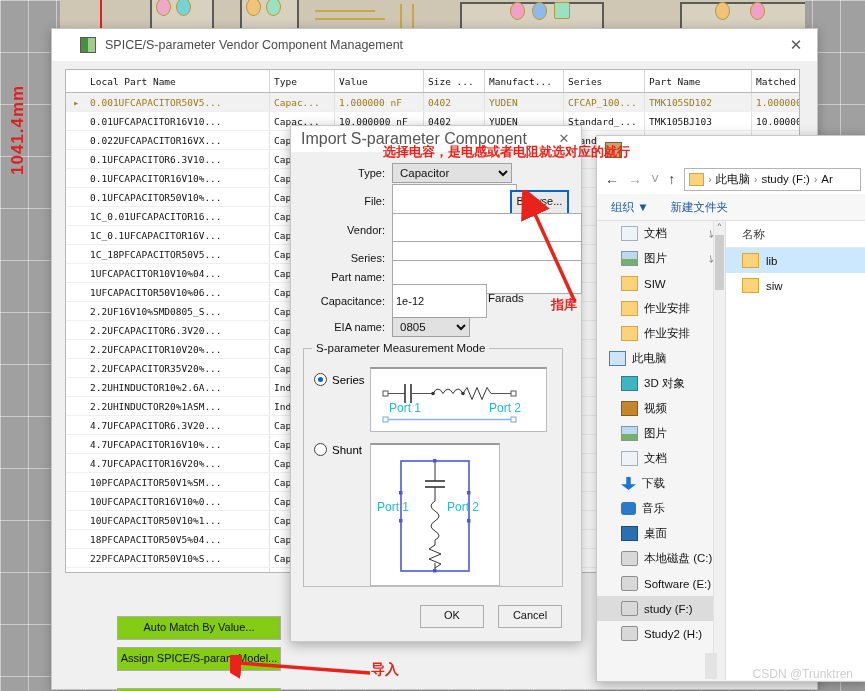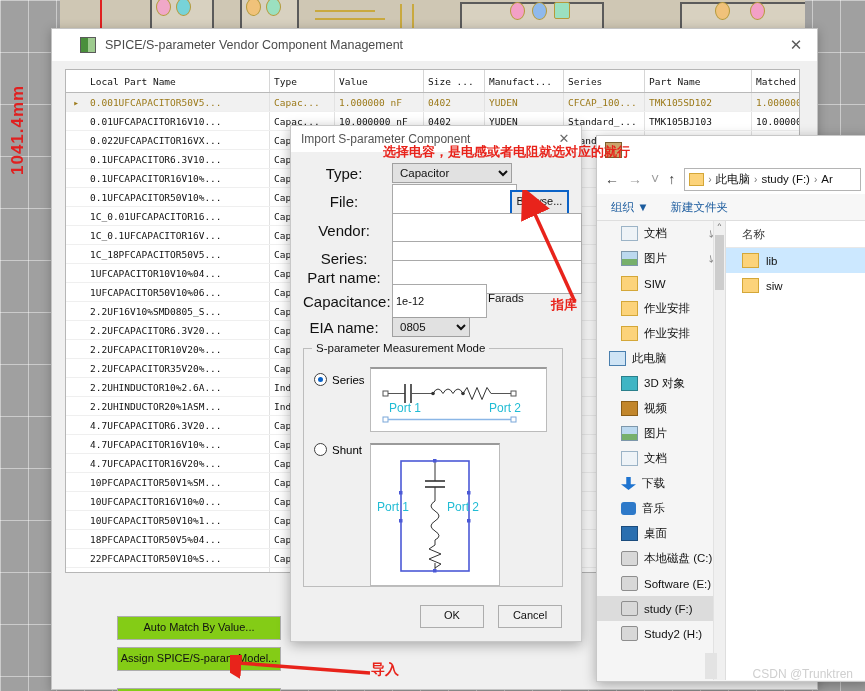--- a/index.html
+++ b/index.html
@@ -58,25 +58,25 @@
     font-size:11px;color:#111;text-align:center;line-height:20px;height:22px;}
   #btn-automatch{left:65px;top:587px;width:162px;}
   #btn-assign{left:65px;top:618px;width:162px;}
   #btn-import{left:65px;top:659px;width:162px;}
 
   
   #import-dialog{position:absolute;left:290px;top:125px;width:290px;height:515px;
     background:#f0f0f0;border:1px solid #c8c8c8;box-shadow:0 3px 12px rgba(0,0,0,.3);}
   #imp-titlebar{height:26px;background:#fff;display:flex;align-items:center;
     padding-left:10px;position:relative;}
-  #imp-title{font-size:12px;color:#555;}
+  #imp-title{font-size:16px;color:#555;}
   #imp-close{position:absolute;right:8px;top:4px;width:18px;height:18px;
     font-size:13px;color:#6a6a6a;text-align:center;line-height:18px;}
   .frow{position:absolute;display:flex;align-items:center;height:20px;}
-  .flabel{font-size:15px;color:#111;text-align:center;width:82px;padding-right:7px;}
+  .flabel{font-size:11px;color:#111;text-align:right;width:82px;padding-right:7px;}
   .finput{background:#fff;border:1px solid #a9a9a9;height:18px;font-size:11px;
     padding:16px 3px;color:#111;line-height:18px;box-sizing:border-box;}
   select.fsel{height:20px;font-size:11.5px;background:#e1e1e1;border:1px solid #a0a0a0;
     color:#111;padding-left:3px;}
   #browse-btn{position:absolute;left:510px;top:190px;width:55px;height:21px;
     background:#e9e9e9;border:2px solid #0a62c7;font-size:11px;text-align:center;
     line-height:18px;color:#111;}
   #farads{position:absolute;left:488px;top:292px;font-size:11.5px;color:#111;}
 
   fieldset#meas{position:absolute;left:303px;top:342px;width:258px;height:243px;

